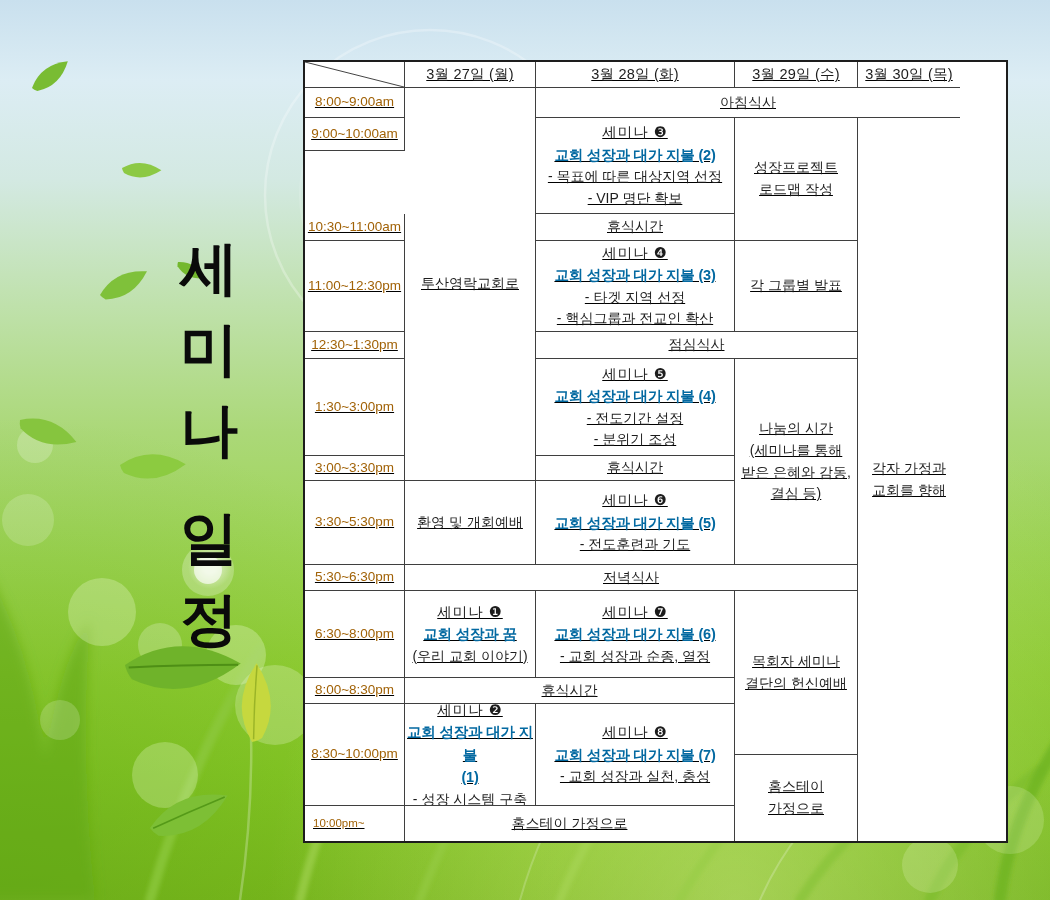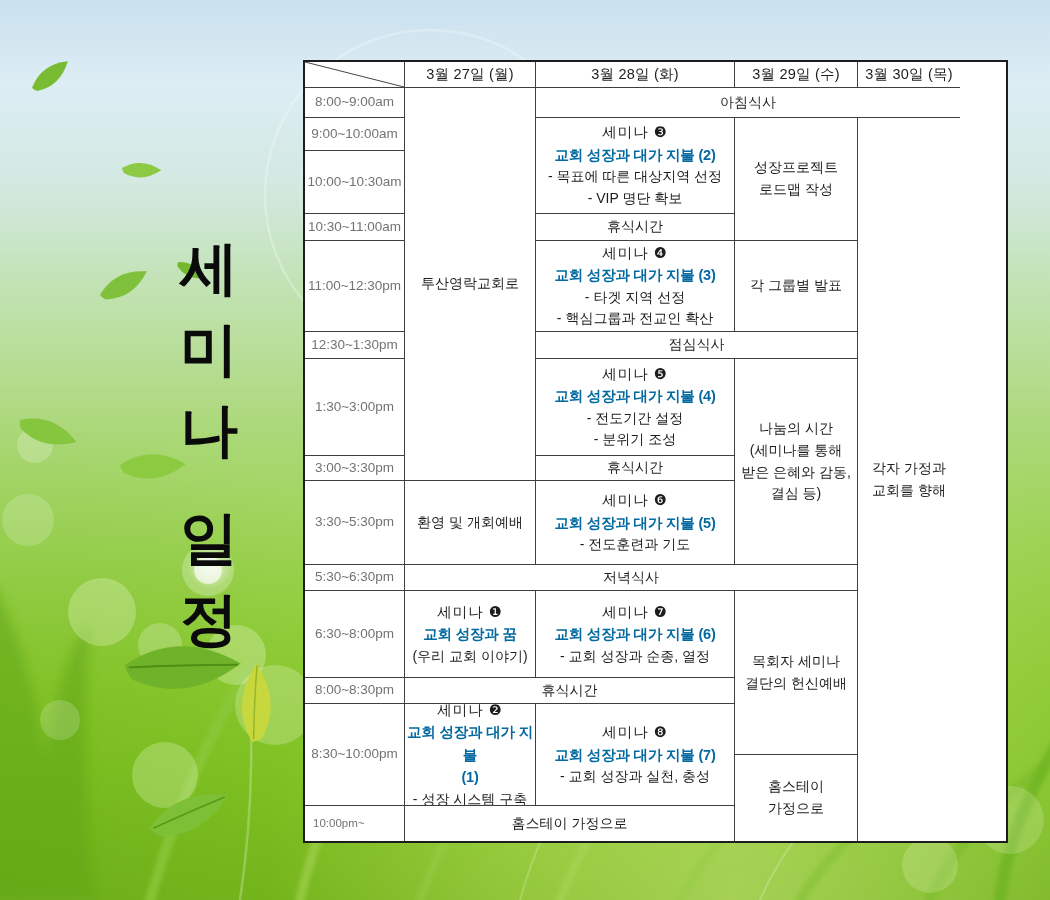--- a/index.html
+++ b/index.html
@@ -28,35 +28,36 @@
   .vtitle .ch{height:81px; display:flex; align-items:flex-start; justify-content:center;}
   .vtitle .word-gap{margin-top:27px;}
 
   
   .sched{
     position:absolute; left:303px; top:60px; width:705px; height:783px;
     box-sizing:border-box; border:2px solid #1d1d1d; background:#ffffff;
     display:grid;
     grid-template-columns:100px 131px 199px 123px 102px;
     grid-template-rows:26px 30px 33px 63px 27px 91px 27px 97px 25px 84px 26px 87px 26px 51px 51px 35px;
+    text-decoration:underline;
   }
   .cell{
     box-sizing:border-box;
     border-right:1px solid #3f3f3f; border-bottom:1px solid #3f3f3f;
     background:#fff;
     display:flex; flex-direction:column; align-items:center; justify-content:center;
     text-align:center; color:#1d1d1d; font-size:14px; line-height:1.55;
     padding:1px 2px; overflow:hidden;
   }
   .ebr{border-right:none;}
   .ebb{border-bottom:none;}
   .hdr{font-size:14.5px; letter-spacing:0.2px;}
   .corner{position:relative; padding:0;}
   .corner svg{position:absolute; inset:0; width:100%; height:100%;}
-  .time{font-size:13.5px; color:#737373;}
+  .time{font-size:13.5px; color:#a16207;}
   .time-small{font-size:11.5px; align-items:flex-start; padding-left:8px;text-align:right;}
   .ln{display:block;}
   .ln-red{display:block; color:#0369a1; font-weight:bold; font-size:14.5px; letter-spacing:-0.2px;}
   .ln-head{display:block; font-size:14.5px; letter-spacing:1px;}
 </style>
 </head>
 <body>
 
 <div class="stage">
 
@@ -156,23 +157,20 @@
     <div class="cell hdr ebr" style="grid-area:1/5/2/6">
         <span class="ln">3월 30일 (목)</span>
       </div>
 
     <div class="cell time" style="grid-area:2/1/3/2">
         <span class="ln">8:00~9:00am</span>
       </div>
     <div class="cell time" style="grid-area:3/1/4/2">
         <span class="ln">9:00~10:00am</span>
       </div>
-    <div class="cell time" style="grid-area:4/1/5/2">
-        <span class="ln">10:00~10:30am</span>
-      </div>
     <div class="cell time" style="grid-area:5/1/6/2">
         <span class="ln">10:30~11:00am</span>
       </div>
     <div class="cell time" style="grid-area:6/1/7/2">
         <span class="ln">11:00~12:30pm</span>
       </div>
     <div class="cell time" style="grid-area:7/1/8/2">
         <span class="ln">12:30~1:30pm</span>
       </div>
     <div class="cell time" style="grid-area:8/1/9/2">

